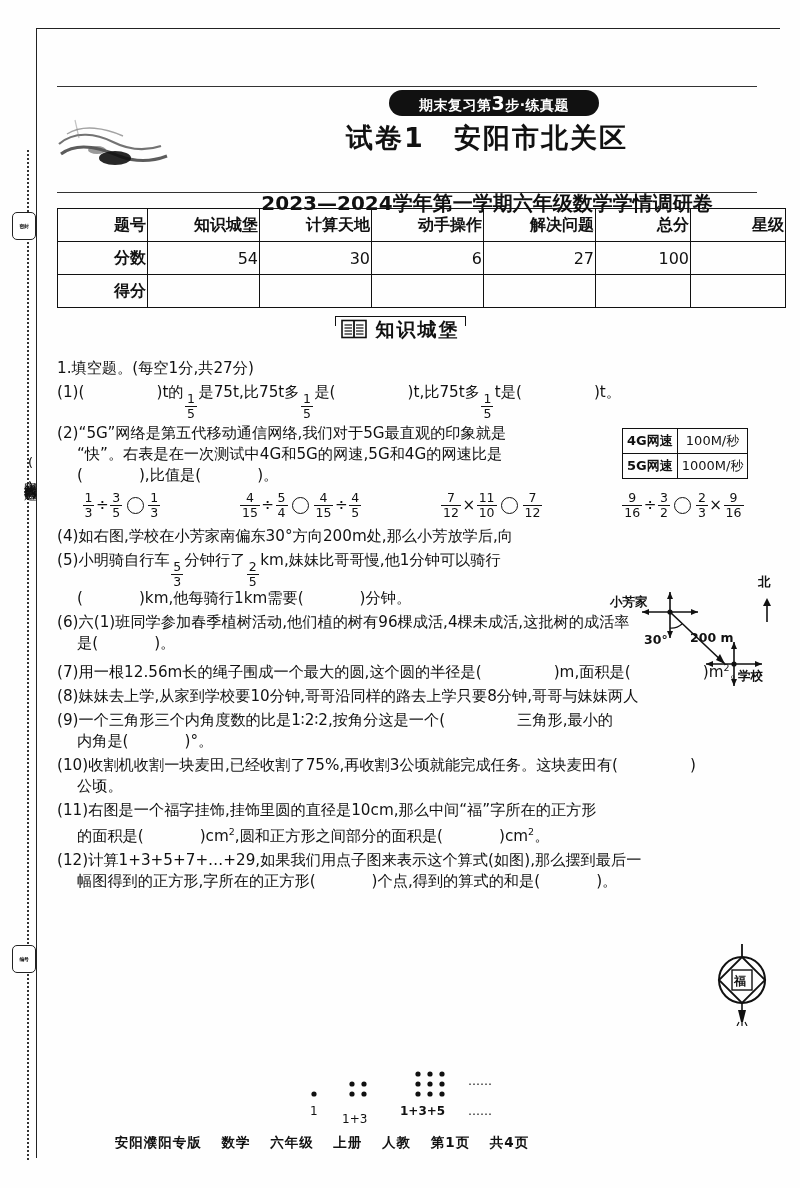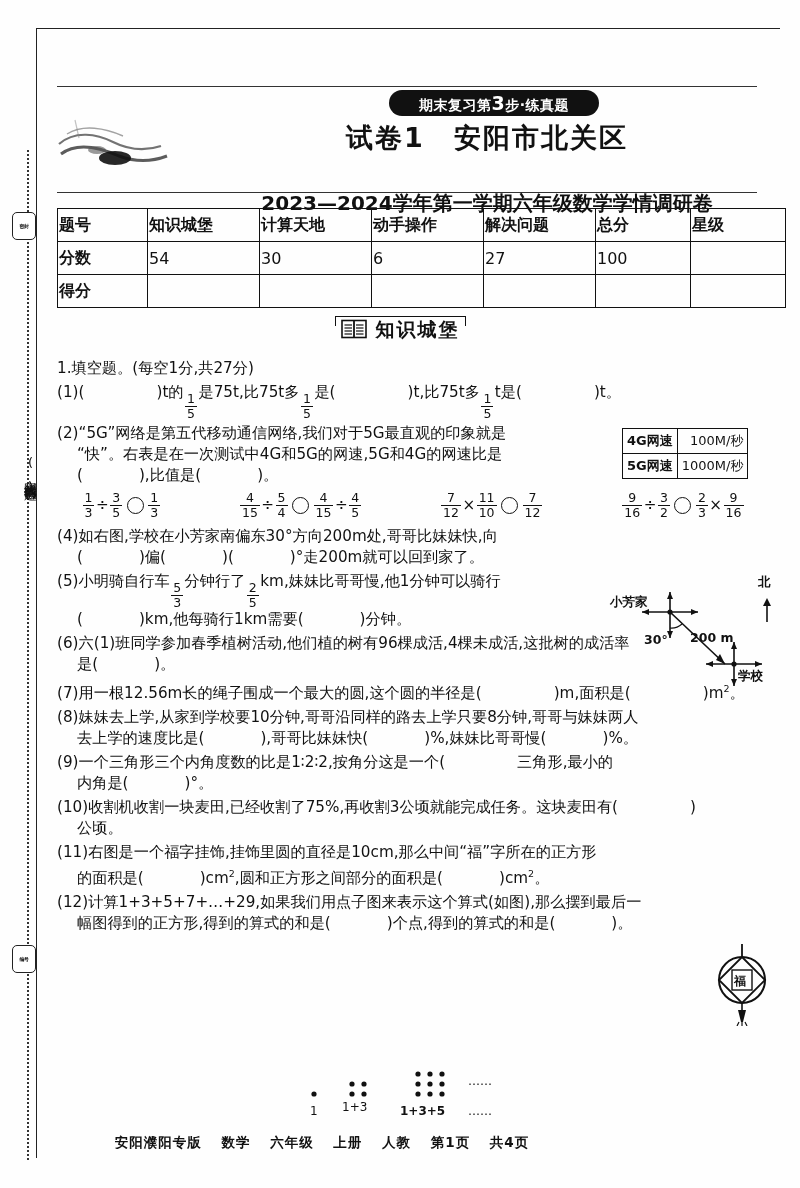--- a/index.html
+++ b/index.html
@@ -140,21 +140,21 @@
   #score-table {
     position: absolute;
     left: 57px; top: 208px;
     width: 700px;
     border-collapse: collapse;
     table-layout: fixed;
   }
   #score-table td {
     border: 1.3px solid #111;
     height: 30px;
-    text-align: left;
+    text-align: right;
     vertical-align: middle;
     font-size: 16px;
     font-weight: bold;
   }
   #score-table td.num { font-weight: normal; font-size: 16px; }
   #score-table col.c0 { width: 90px; }
   #score-table col.cx { width: 112px; }
   #score-table col.ctot { width: 95px; }
   #score-table col.cstar { width: 95px; }
 
@@ -238,21 +238,21 @@
 
   #net-table {
     position: absolute;
     left: 622px; top: 428px;
     border-collapse: collapse;
   }
   #net-table td {
     border: 1.2px solid #111;
     font-size: 13px;
     padding: 2px 4px;
-    text-align: right;
+    text-align: center;
     white-space: nowrap;
     font-weight: bold;
     height: 20px;
   }
   #net-table td.val { font-weight: normal; }
 
   #compass-fig {
     position: absolute;
     left: 612px; top: 572px;
     width: 178px; height: 118px;
@@ -495,24 +495,21 @@
             <span class="frac">
               <span class="n">9</span>
               <span class="d">16</span>
             </span>
         </span>
       </div>
     </div>
 
     <div class="q">
       <div class="qline">
-        <span>(4)</span><span>如右图,学校在小芳家南偏东30°方向200m处,哥哥比妹妹快,向</span>
-      </div>
-      <div class="qline indent">
-        <span>(</span><span class="gap-m"></span><span>)偏(</span><span class="gap-m"></span><span>)(</span><span class="gap-m"></span><span>)°走200m就可以回到家了。</span>
+        <span>(4)</span><span>如右图,学校在小芳家南偏东30°方向200m处,那么小芳放学后,向</span>
       </div>
     </div>
 
     <div class="q">
       <div class="qline">
         <span>(5)</span><span>小明骑自行车</span><span class="frac">
             <span class="n">5</span>
             <span class="d">3</span>
           </span><span>分钟行了</span><span class="frac">
             <span class="n">2</span>
@@ -536,23 +533,20 @@
     <div class="q">
       <div class="qline">
         <span>(7)</span><span>用一根12.56m长的绳子围成一个最大的圆,这个圆的半径是(</span><span class="gap-l"></span><span>)m,面积是(</span><span class="gap-l"></span><span>)m</span><span class="sup">2</span><span>。</span>
       </div>
     </div>
 
     <div class="q">
       <div class="qline">
         <span>(8)</span><span>妹妹去上学,从家到学校要10分钟,哥哥沿同样的路去上学只要8分钟,哥哥与妹妹两人</span>
       </div>
-      <div class="qline indent">
-        <span>去上学的速度比是(</span><span class="gap-m"></span><span>),哥哥比妹妹快(</span><span class="gap-m"></span><span>)%,妹妹比哥哥慢(</span><span class="gap-m"></span><span>)%。</span>
-      </div>
     </div>
 
     <div class="q">
       <div class="qline">
         <span>(9)</span><span>一个三角形三个内角度数的比是1∶2∶2,按角分这是一个(</span><span class="gap-l"></span><span>三角形,最小的</span>
       </div>
       <div class="qline indent">
         <span>内角是(</span><span class="gap-m"></span><span>)°。</span>
       </div>
     </div>
@@ -571,21 +565,21 @@
       <div class="qline indent">
         <span>的面积是(</span><span class="gap-m"></span><span>)cm</span><span class="sup">2</span><span>,圆和正方形之间部分的面积是(</span><span class="gap-m"></span><span>)cm</span><span class="sup">2</span><span>。</span>
       </div>
     </div>
 
     <div class="q">
       <div class="qline">
         <span>(12)</span><span>计算1+3+5+7+…+29,如果我们用点子图来表示这个算式(如图),那么摆到最后一</span>
       </div>
       <div class="qline indent">
-        <span>幅图得到的正方形,得到的算式的和是(</span><span class="gap-m"></span><span>)个点,得到的算式的和是(</span><span class="gap-m"></span><span>)。</span>
+        <span>幅图得到的正方形,字所在的正方形(</span><span class="gap-m"></span><span>)个点,得到的算式的和是(</span><span class="gap-m"></span><span>)。</span>
       </div>
     </div>
 
   </div>
 
   <table id="net-table">
     <tbody>
       <tr>
         <td>4G网速</td>
         <td class="val">100M/秒</td>
@@ -662,21 +656,21 @@
       <circle cx="130" cy="12" r="2.6" fill="#111"></circle>
       <circle cx="142" cy="12" r="2.6" fill="#111"></circle>
       <circle cx="118" cy="22" r="2.6" fill="#111"></circle>
       <circle cx="130" cy="22" r="2.6" fill="#111"></circle>
       <circle cx="142" cy="22" r="2.6" fill="#111"></circle>
       <circle cx="118" cy="32" r="2.6" fill="#111"></circle>
       <circle cx="130" cy="32" r="2.6" fill="#111"></circle>
       <circle cx="142" cy="32" r="2.6" fill="#111"></circle>
     </svg>
     <span class="figtext" style="left:10px; top:42px; font-weight:normal; font-size:12px;">1</span>
-    <span class="figtext" style="left:42px; top:38px; font-weight:normal; font-size:12px;">1+3</span>
+    <span class="figtext" style="left:42px; top:50px; font-weight:normal; font-size:12px;">1+3</span>
     <span class="figtext" style="left:100px; top:42px; font-weight:bold; font-size:12px;">1+3+5</span>
     <span class="figtext" style="left:168px; top:12px; font-weight:normal; font-size:12px;">……</span>
     <span class="figtext" style="left:168px; top:42px; font-weight:normal; font-size:12px;">……</span>
   </div>
 
   <div id="footer">
     <span>安阳濮阳专版</span>
     <span>数学</span>
     <span>六年级</span>
     <span>上册</span>

